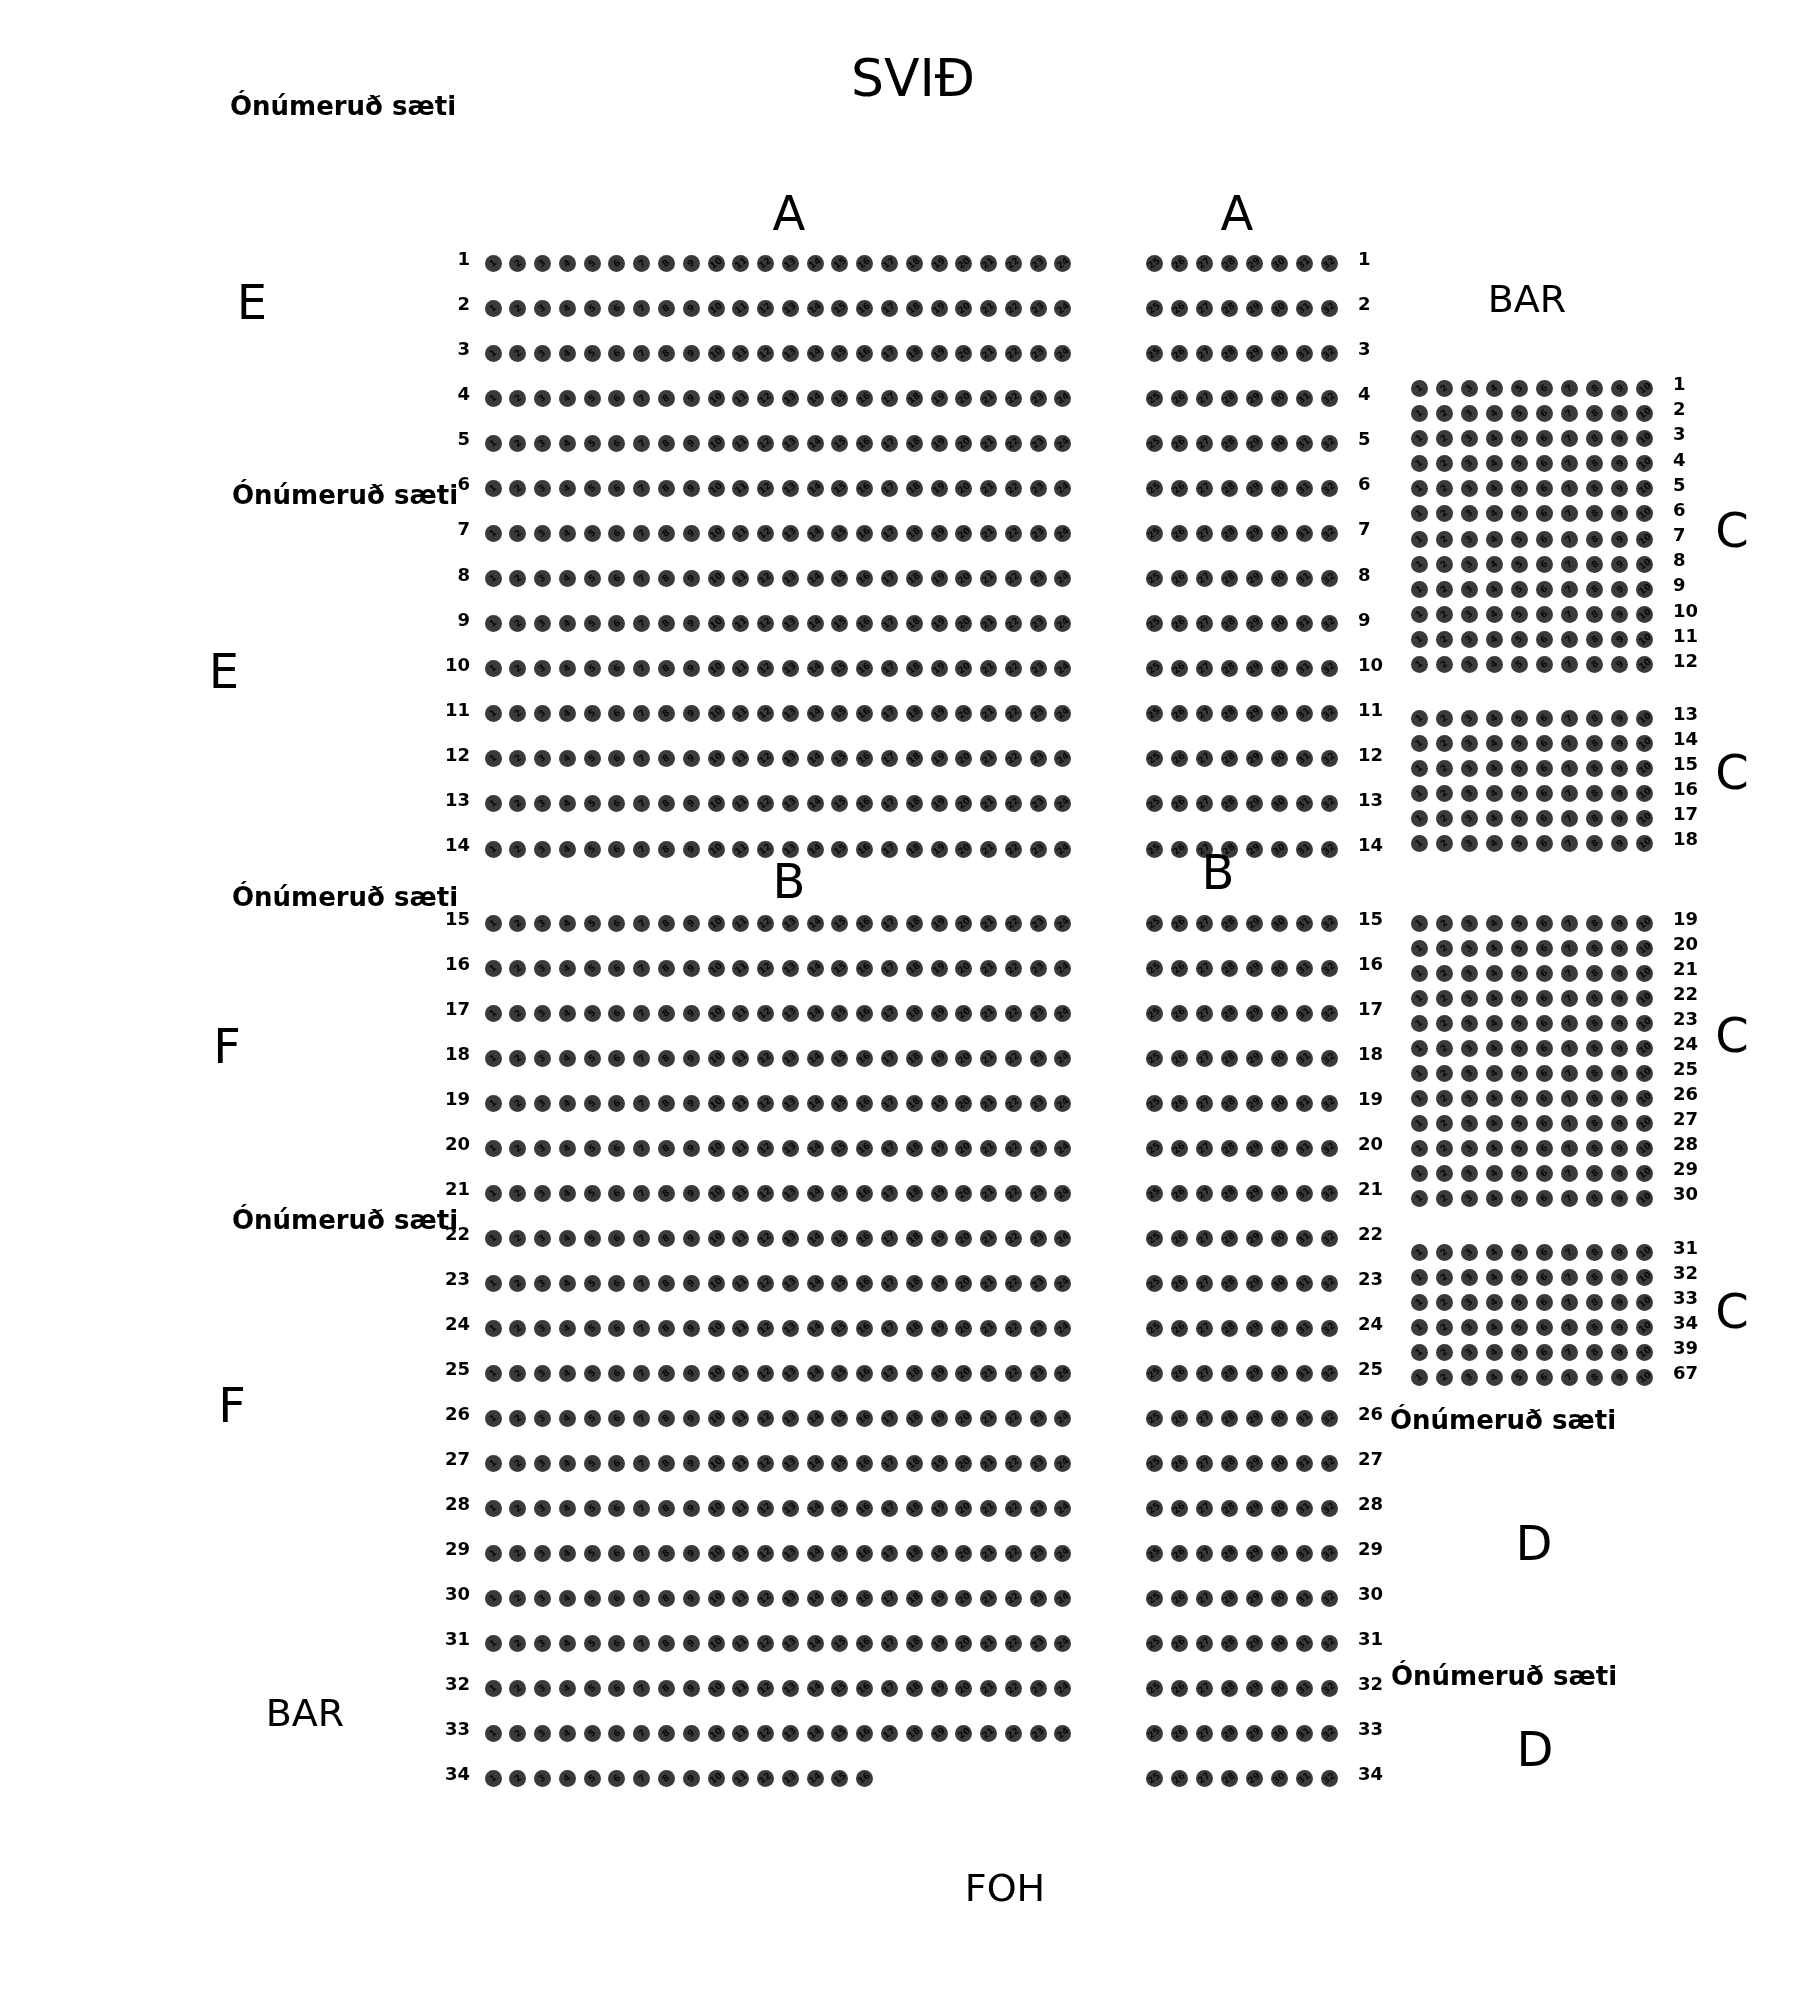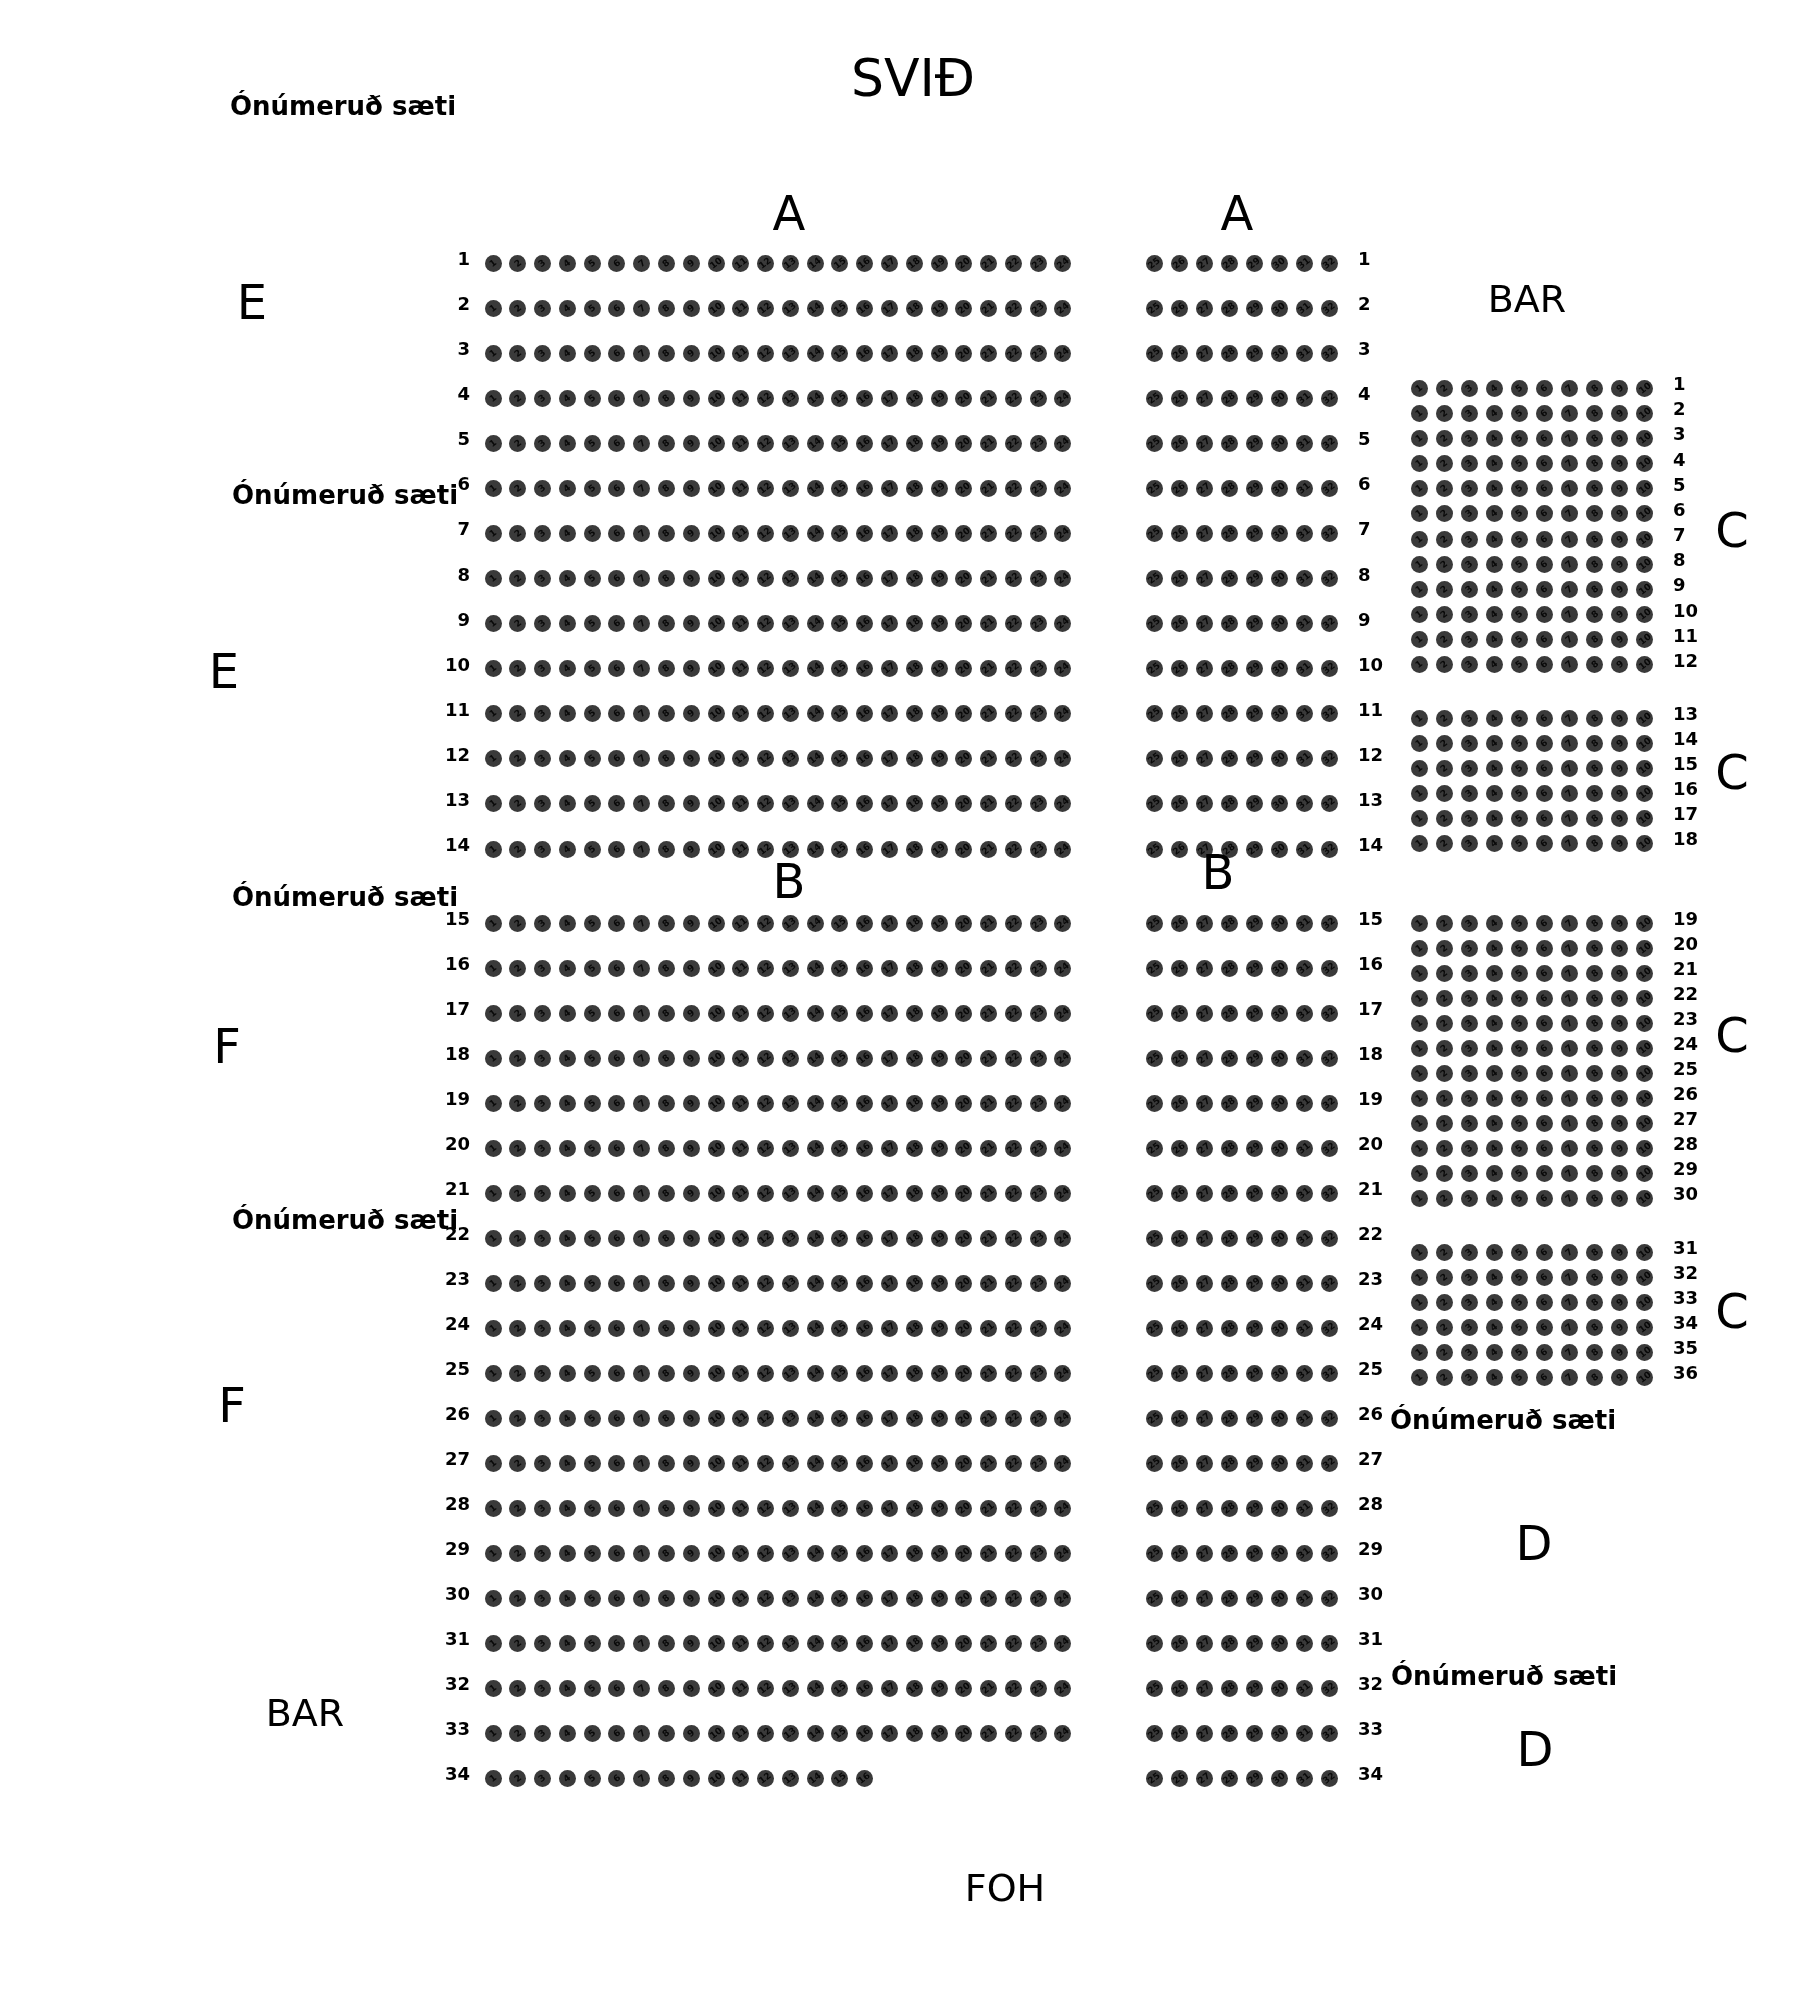--- a/index.html
+++ b/index.html
@@ -4422,21 +4422,21 @@
     </div>
     <div class="seat" style="left: 1586.2px; top: 1343.5px; width: 17px; height: 17px; background: rgb(58, 58, 58);">
       <span>8</span>
     </div>
     <div class="seat" style="left: 1611.3px; top: 1343.5px; width: 17px; height: 17px; background: rgb(58, 58, 58);">
       <span>9</span>
     </div>
     <div class="seat" style="left: 1636.4px; top: 1343.5px; width: 17px; height: 17px; background: rgb(58, 58, 58);">
       <span>10</span>
     </div>
-    <div class="rowlab left-align" style="left: 1673px; top: 1348px;">35</div>
+    <div class="rowlab left-align" style="left: 1673px; top: 1348px;">39</div>
     <div class="seat" style="left: 1410.5px; top: 1368.5px; width: 17px; height: 17px; background: rgb(58, 58, 58);">
       <span>1</span>
     </div>
     <div class="seat" style="left: 1435.6px; top: 1368.5px; width: 17px; height: 17px; background: rgb(58, 58, 58);">
       <span>2</span>
     </div>
     <div class="seat" style="left: 1460.7px; top: 1368.5px; width: 17px; height: 17px; background: rgb(58, 58, 58);">
       <span>3</span>
     </div>
     <div class="seat" style="left: 1485.8px; top: 1368.5px; width: 17px; height: 17px; background: rgb(58, 58, 58);">
@@ -4453,21 +4453,21 @@
     </div>
     <div class="seat" style="left: 1586.2px; top: 1368.5px; width: 17px; height: 17px; background: rgb(58, 58, 58);">
       <span>8</span>
     </div>
     <div class="seat" style="left: 1611.3px; top: 1368.5px; width: 17px; height: 17px; background: rgb(58, 58, 58);">
       <span>9</span>
     </div>
     <div class="seat" style="left: 1636.4px; top: 1368.5px; width: 17px; height: 17px; background: rgb(58, 58, 58);">
       <span>10</span>
     </div>
-    <div class="rowlab left-align" style="left: 1673px; top: 1373px;">36</div>
+    <div class="rowlab left-align" style="left: 1673px; top: 1373px;">67</div>
     <div class="label big" style="left: 913px; top: 78px; font-size: 52px;">SVIÐ</div>
     <div class="label small" style="left: 343px; top: 106px; font-size: 26px;">Ónúmeruð sæti</div>
     <div class="label big" style="left: 789px; top: 213px; font-size: 48px;">A</div>
     <div class="label big" style="left: 1237px; top: 213px; font-size: 48px;">A</div>
     <div class="label big" style="left: 252px; top: 302px; font-size: 48px;">E</div>
     <div class="label med" style="left: 1527px; top: 299px; font-size: 38px;">BAR</div>
     <div class="label small" style="left: 345px; top: 495px; font-size: 26px;">Ónúmeruð sæti</div>
     <div class="label big" style="left: 1732px; top: 530px; font-size: 48px;">C</div>
     <div class="label big" style="left: 224px; top: 671px; font-size: 48px;">E</div>
     <div class="label big" style="left: 1732px; top: 772px; font-size: 48px;">C</div>

